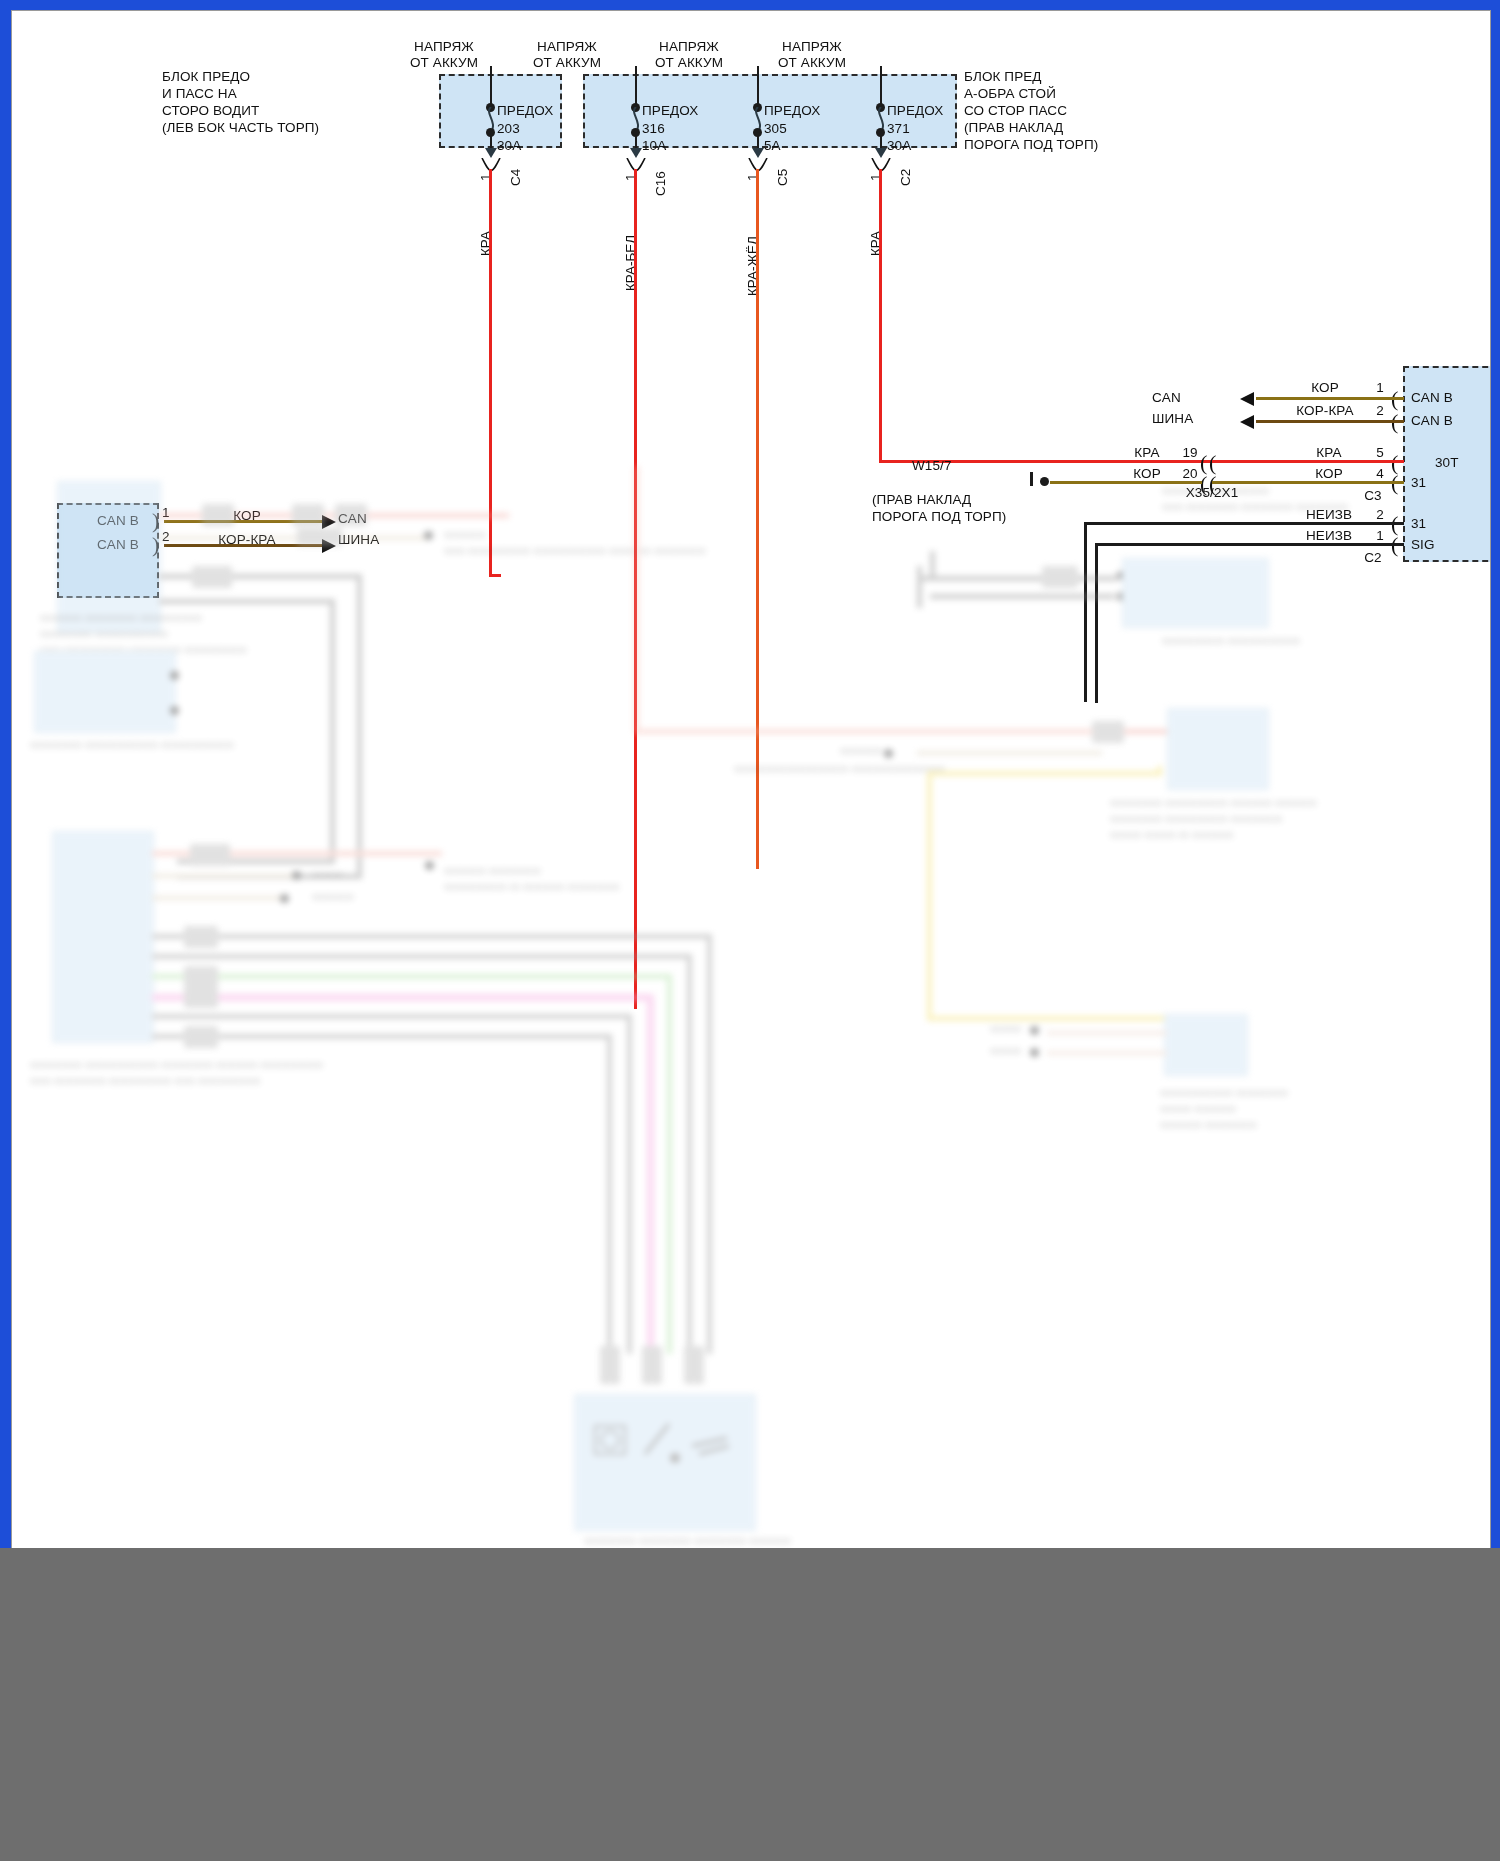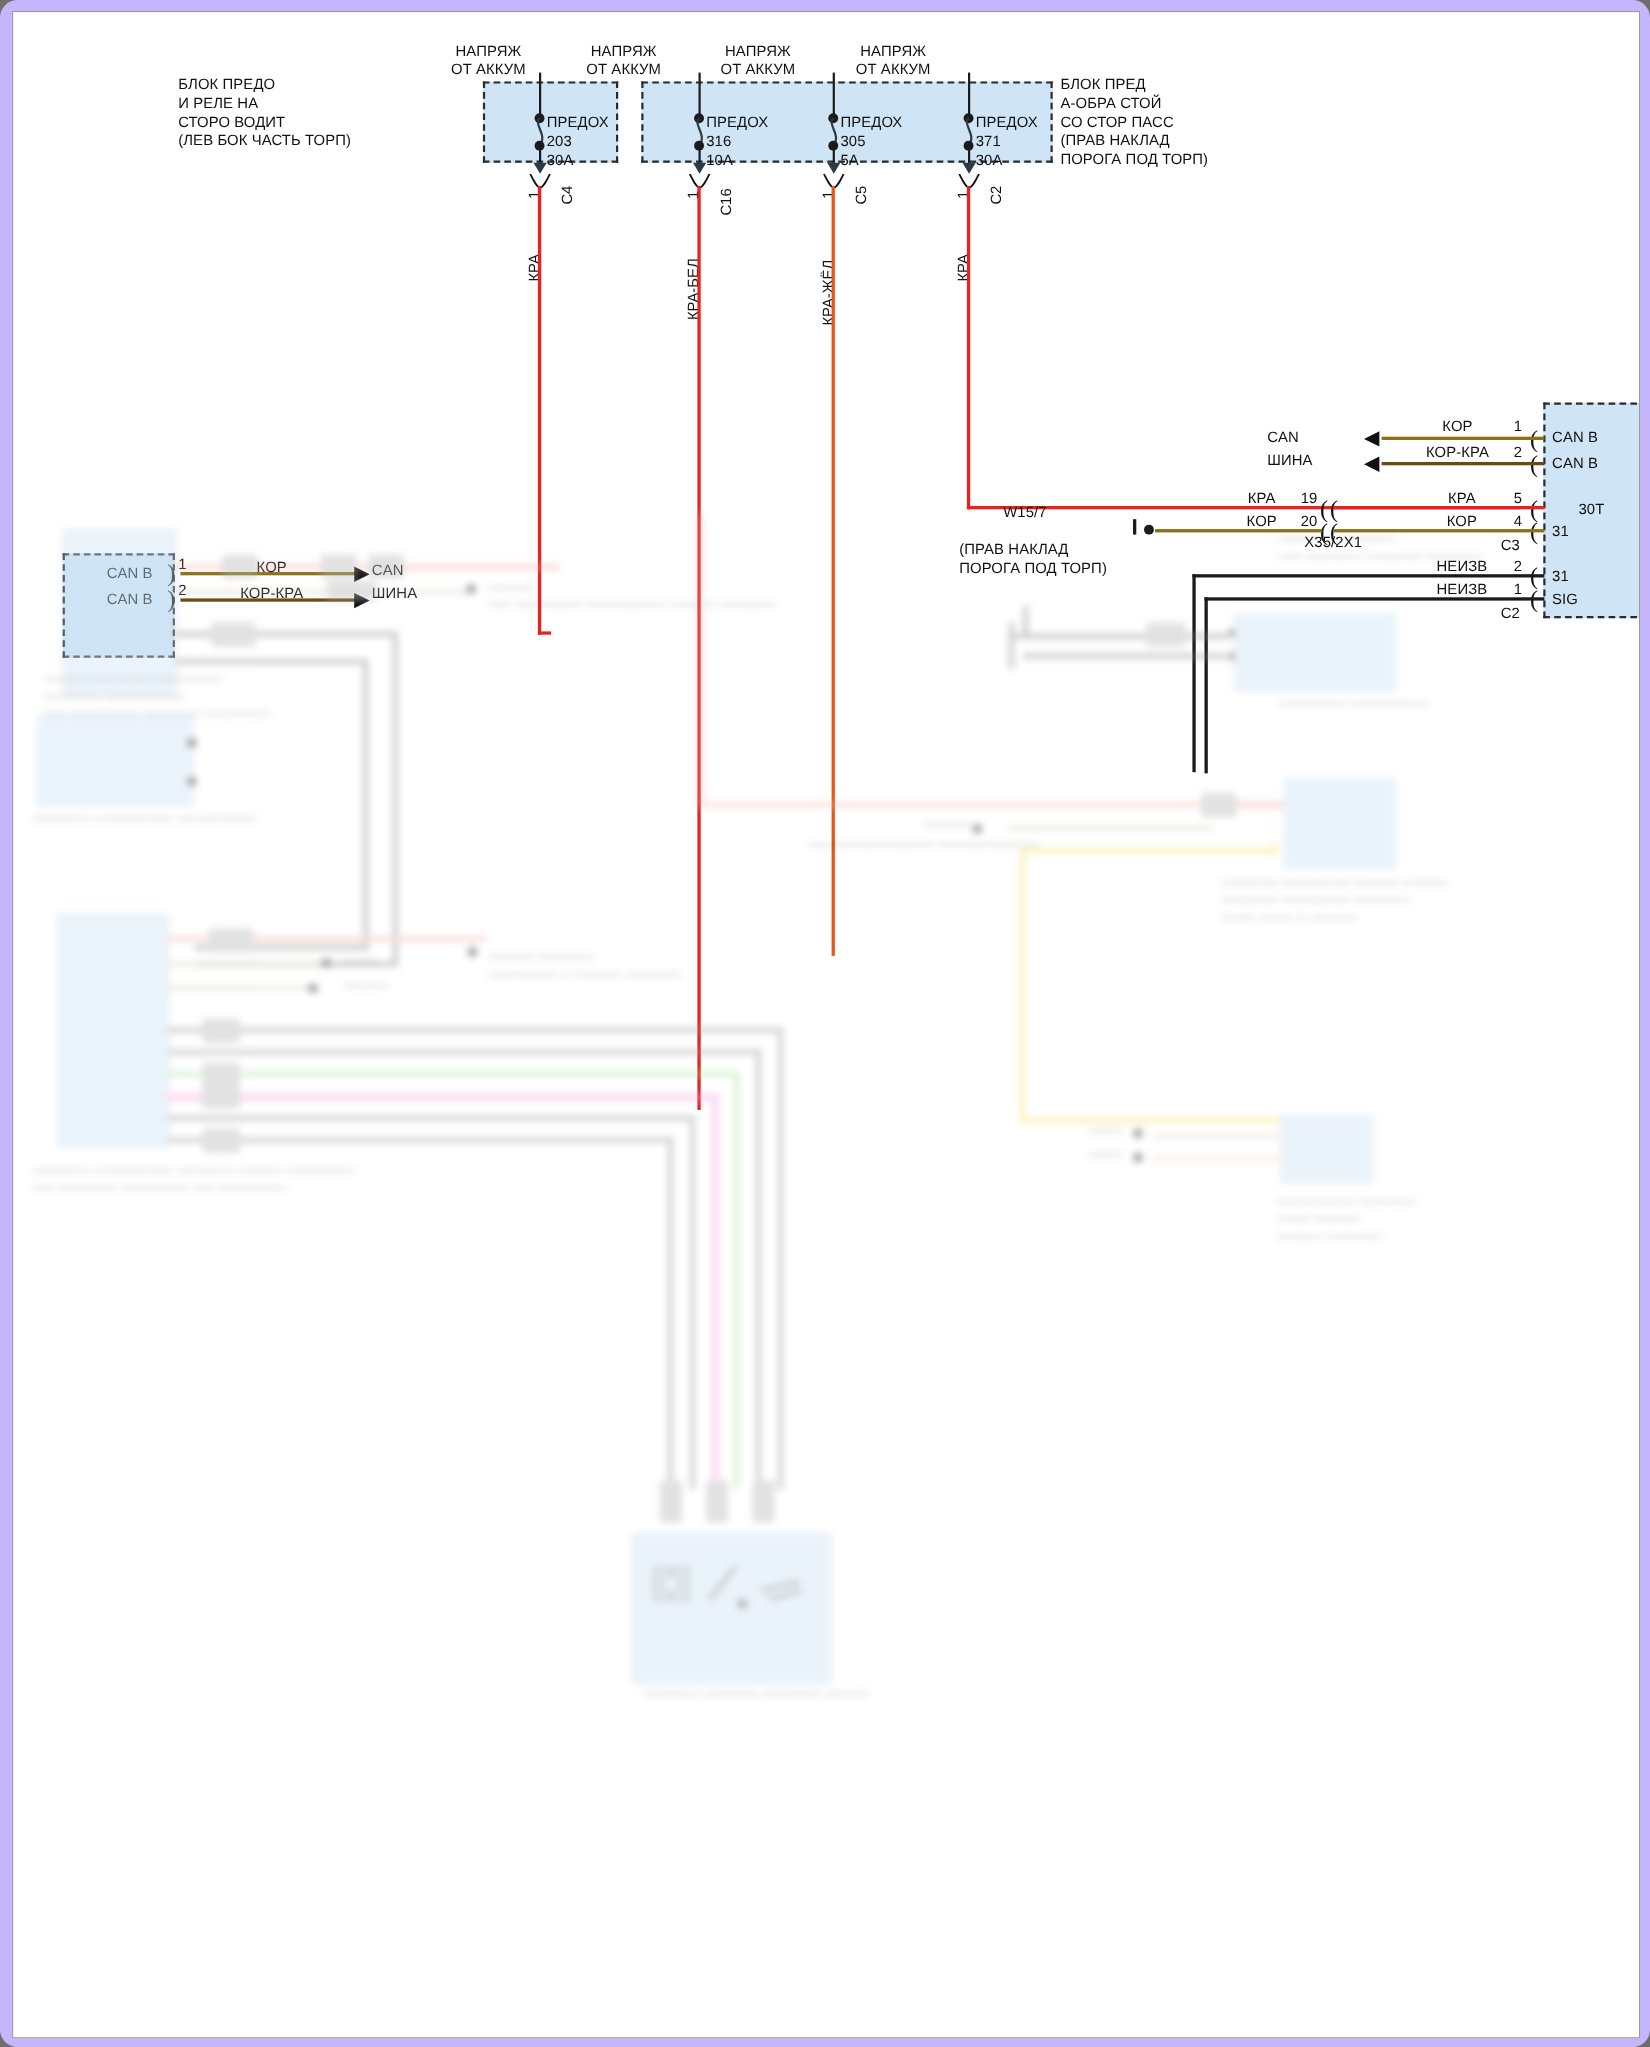--- a/index.html
+++ b/index.html
@@ -7,24 +7,23 @@
     margin: 0;
     padding: 0;
     background: #6e6e6e;
   }
   body {
     font-family: "Liberation Sans", sans-serif;
   }
   #page {
     position: relative;
     width: 1500px;
-    height: 1861px;
-    background: #c4b5fd;
+    height: 1548px;
+    background: #1d4ed8;
     overflow: hidden;
-    border-radius: 16px;
   }
   #sheet {
     position: absolute;
     left: 11px;
     top: 10px;
     width: 1478px;
     height: 1841px;
     background: #ffffff;
     border: 1px solid #9a9a9a;
     overflow: hidden;
@@ -162,21 +161,21 @@
     <div class="txt c" style="left:627px; top:28px; width:100px;"><span>НАПРЯЖ</span></div>
     <div class="txt c" style="left:627px; top:44px; width:100px;"><span>ОТ АККУМ</span></div>
 
     <div class="txt c" style="left:750px; top:28px; width:100px;"><span>НАПРЯЖ</span></div>
     <div class="txt c" style="left:750px; top:44px; width:100px;"><span>ОТ АККУМ</span></div>
 
     <div class="fusebox" style="left:427px; top:63px; width:123px; height:74px;"></div>
     <div class="fusebox" style="left:571px; top:63px; width:374px; height:74px;"></div>
 
     <div class="txt r" style="left:150px; top:58px; width:272px;"><span>БЛОК ПРЕДО</span></div>
-    <div class="txt r" style="left:150px; top:75px; width:272px;"><span>И РЕЛЕ НА</span></div>
+    <div class="txt r" style="left:150px; top:75px; width:272px;"><span>И ПАСС НА</span></div>
     <div class="txt r" style="left:150px; top:92px; width:272px;"><span>СТОРО ВОДИТ</span></div>
     <div class="txt r" style="left:150px; top:109px; width:272px;"><span>(ЛЕВ БОК ЧАСТЬ ТОРП)</span></div>
 
     <div class="txt" style="left:952px; top:58px;"><span>БЛОК ПРЕД</span></div>
     <div class="txt" style="left:952px; top:75px;"><span>А-ОБРА СТОЙ</span></div>
     <div class="txt" style="left:952px; top:92px;"><span>СО СТОР ПАСС</span></div>
     <div class="txt" style="left:952px; top:109px;"><span>(ПРАВ НАКЛАД</span></div>
     <div class="txt" style="left:952px; top:126px;"><span>ПОРОГА ПОД ТОРП)</span></div>
 
     <div class="wire wire-black" style="left:478px; top:55px; width:2px; height:42px;"></div>

